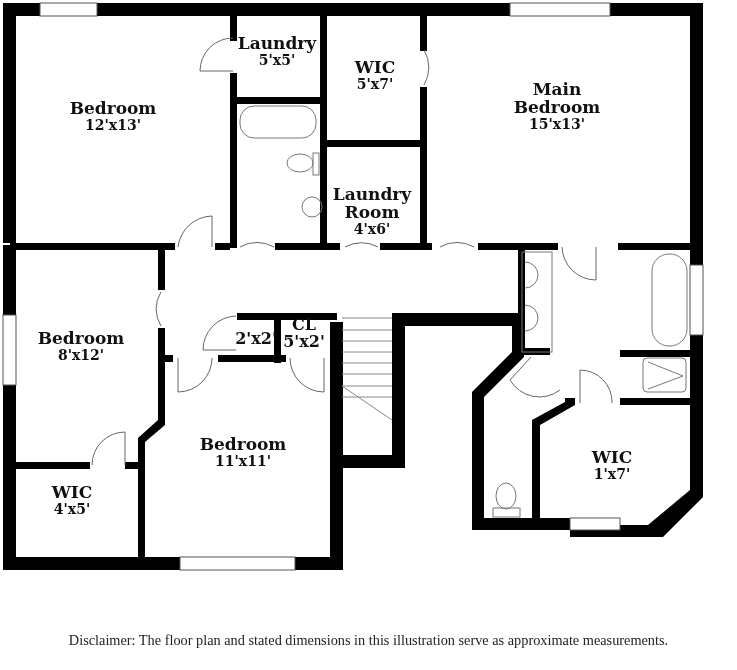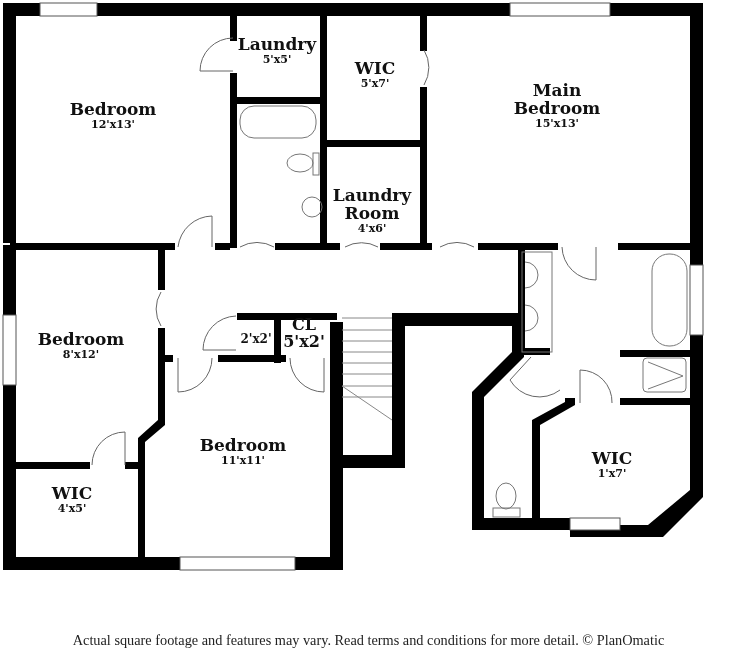--- a/index.html
+++ b/index.html
@@ -2,23 +2,23 @@
 <html><head>
   <meta charset="utf-8">
   <style>
     html, body { margin: 0; padding: 0; background: #ffffff; }
     body { width: 737px; height: 670px; position: relative; overflow: hidden;
            font-family: "DejaVu Serif", "Liberation Serif", serif; }
     #plan { position: absolute; left: 0; top: 0; width: 737px; height: 620px; }
     .room-label { position: absolute; text-align: center; font-weight: bold; color: #111;
                   font-family: "DejaVu Serif", "Liberation Serif", serif; line-height: 1.05; transform: translate(-50%, -50%); white-space: nowrap; }
     .room-label .name { display: block; font-size: 17px; }
-    .room-label .dim { display: block; font-size: 11px; }
+    .room-label .dim { display: block; font-size: 14px; }
     .room-label.small .name, .room-label.small .dim { font-size: 16px; }
-    .room-label.tiny .dim { font-size: 12px; }
+    .room-label.tiny .dim { font-size: 16px; }
     #disclaimer { position: absolute; left: 0; top: 630px; width: 737px; text-align: center;
                   font-family: "Liberation Serif", "DejaVu Serif", serif; font-size: 14.3px; color: #222; line-height: 20px; }
     #disclaimer div { white-space: nowrap; }
   </style>
 </head>
 <body>
 
 <svg id="plan" viewBox="0 0 737 620" xmlns="http://www.w3.org/2000/svg">
   <g fill="#000">
 
@@ -176,14 +176,14 @@
     <span class="name">WIC</span>
     <span class="dim">4'x5'</span>
   </div>
   <div class="room-label" style="left:612px;top:465px;">
     <span class="name">WIC</span>
     <span class="dim">1'x7'</span>
   </div>
 </div>
 
 <div id="disclaimer">
-  <div>Actual square footage and features may vary. Read terms and conditions for more detail. © PlanOmatic</div>
+  <div>Disclaimer: The floor plan and stated dimensions in this illustration serve as approximate measurements.</div>
 </div>
 
 </body></html>

